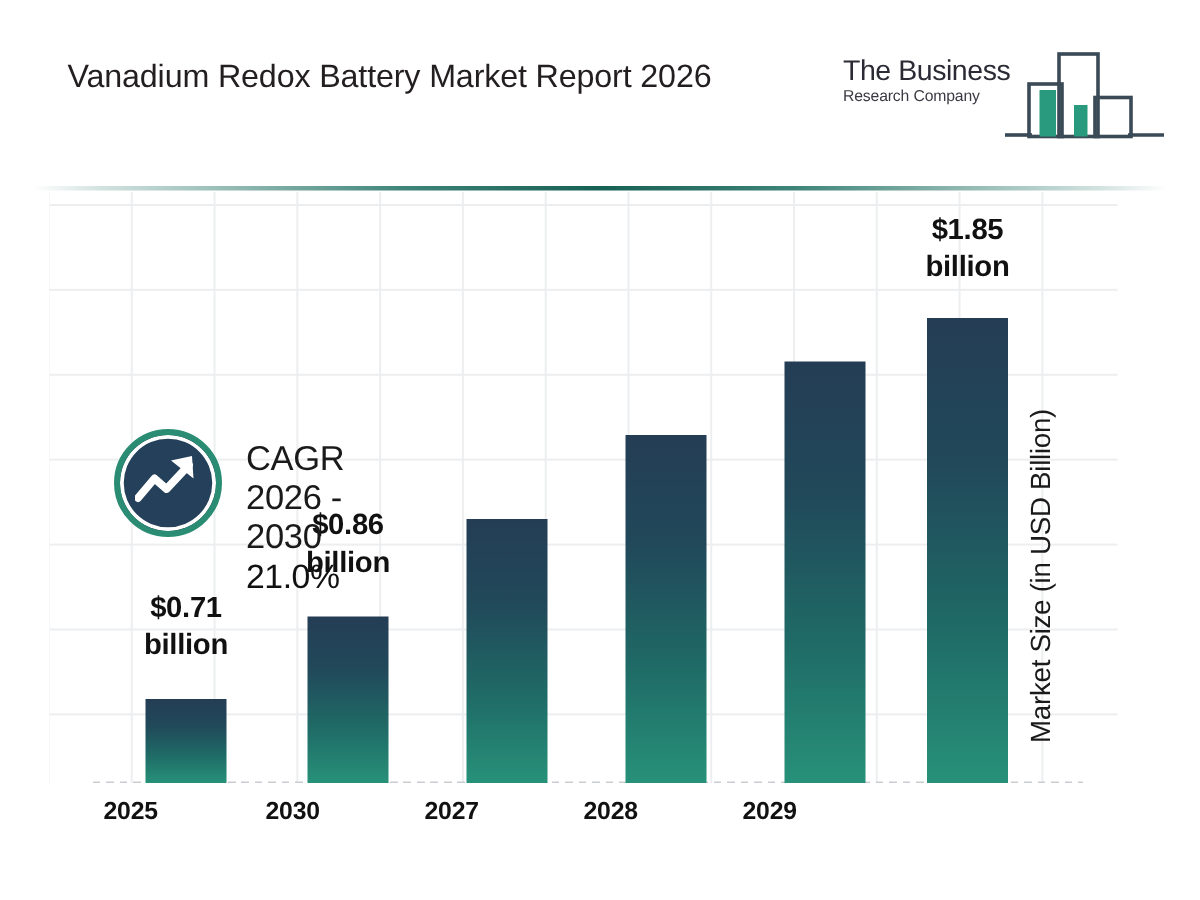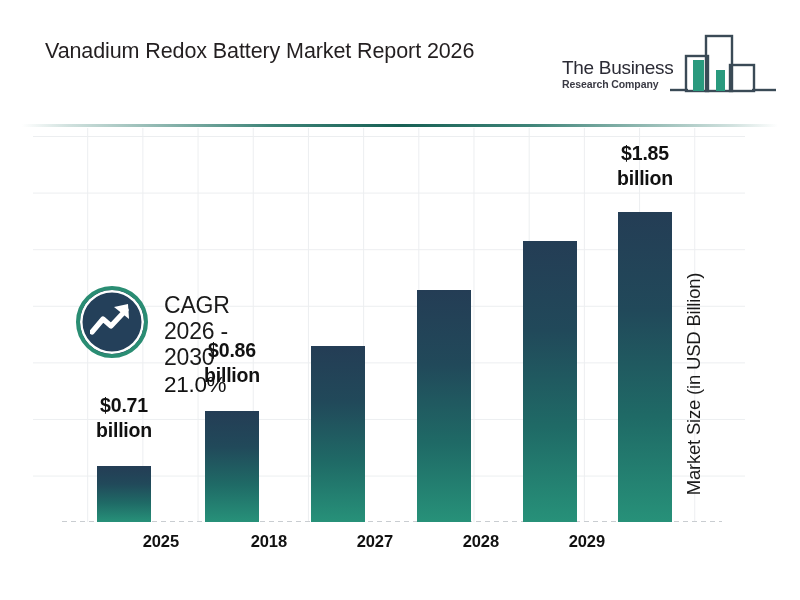--- a/index.html
+++ b/index.html
@@ -47,26 +47,25 @@
     left: 0; top: 8px;
     width: 118px;
     text-align: left;
   }
   #logo-line1 {
     font-size: 19px;
     color: #2b2b35;
     font-weight: 400;
     letter-spacing: -0.3px;
     line-height: 20px;
-    margin-top: 20px;
   }
   #logo-line2 {
     font-size: 10.5px;
     color: #3a3a44;
-    font-weight: 700;
+    font-weight: 400;
     letter-spacing: -0.1px;
     line-height: 13px;
   }
   #logo-graphic {
     position: absolute;
     left: 106px; top: 0px;
   }
 
   
   #divider {
@@ -133,21 +132,21 @@
 
   #x-axis {
     position: absolute;
     left: 0; top: 400px;
     width: 800px; height: 40px;
   }
   .x-tick {
     position: absolute;
     top: 4px;
     width: 110px;
-    text-align: right;
+    text-align: left;
     font-size: 16.5px;
     font-weight: bold;
     color: #111111;
     letter-spacing: -0.1px;
   }
 
   #y-axis-title {
     position: absolute;
     left: 683px;
     top: 96px;
@@ -249,21 +248,21 @@
         <span class="unit">billion</span>
       </div>
       <div class="value-label" style="left:585px;top:13px;">
         <span class="amount">$1.85</span>
         <span class="unit">billion</span>
       </div>
     </div>
 
     <div id="x-axis">
       <div class="x-tick" style="left:69px;">2025</div>
-      <div class="x-tick" style="left:177px;">2018</div>
+      <div class="x-tick" style="left:177px;">2030</div>
       <div class="x-tick" style="left:283px;">2027</div>
       <div class="x-tick" style="left:389px;">2028</div>
       <div class="x-tick" style="left:495px;">2029</div>
     </div>
 
     <div id="y-axis-title">Market Size (in USD Billion)</div>
 
     <div id="cagr">
       <div id="cagr-circle"></div>
       <div id="cagr-icon">

